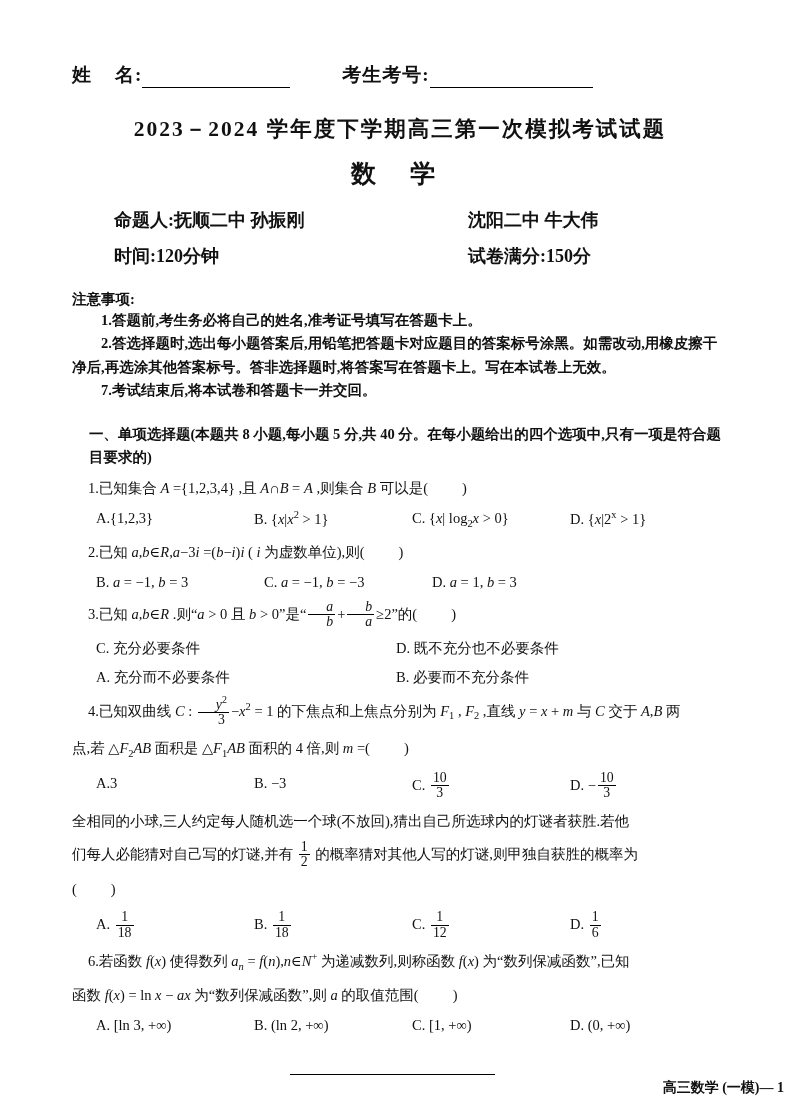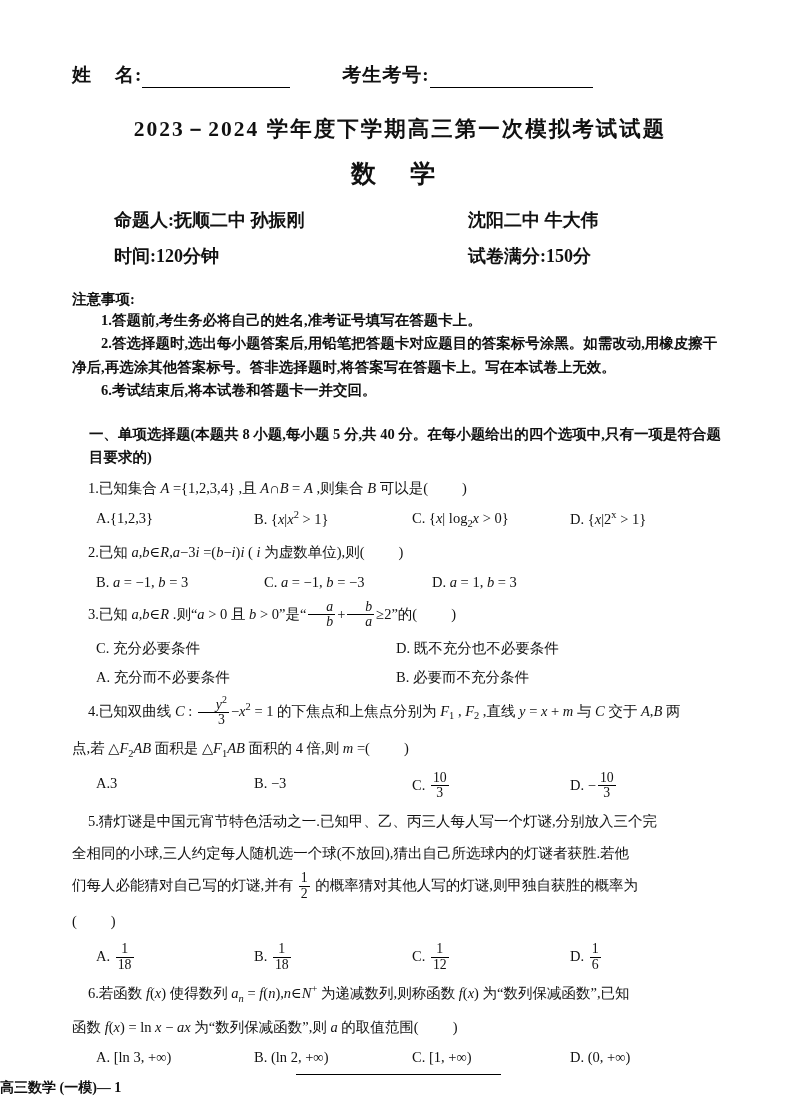--- a/index.html
+++ b/index.html
@@ -121,23 +121,23 @@
     top: -1px;
   }
   .frac .num { display:block; padding: 0 2px; }
   .frac .den { display:block; border-top: 1px solid #000; padding: 0 2px; }
   .sup { font-size: 0.72em; vertical-align: super; }
   .sub { font-size: 0.72em; vertical-align: sub; }
   i { font-family: "Liberation Serif", serif; }
 
   .footer {
     position: absolute;
-    left: 0; right: 4px;
+    left: 0; right: 16px;
     bottom: 22px;
-    text-align: left;
+    text-align: right;
     font-size: 14px;
     font-weight: bold;
   }
   .footer .rule {
     width: 205px;
     margin: 0 auto 4px auto;
     border-top: 1.4px solid #000;
   }
 </style>
 </head>
@@ -161,21 +161,21 @@
     <span class="right">沈阳二中   牛大伟</span>
   </div>
   <div class="meta-row meta-row2">
     <span class="left">时间:120分钟</span>
     <span class="right">试卷满分:150分</span>
   </div>
 
   <div class="notice-title">注意事项:</div>
   <div class="notice-line">1.答题前,考生务必将自己的姓名,准考证号填写在答题卡上。</div>
   <div class="notice-line">2.答选择题时,选出每小题答案后,用铅笔把答题卡对应题目的答案标号涂黑。如需改动,用橡皮擦干净后,再选涂其他答案标号。答非选择题时,将答案写在答题卡上。写在本试卷上无效。</div>
-  <div class="notice-line">6.考试结束后,将本试卷和答题卡一并交回。</div>
+  <div class="notice-line">7.考试结束后,将本试卷和答题卡一并交回。</div>
 
   <div class="sec-head">一、单项选择题(本题共 8 小题,每小题 5 分,共 40 分。在每小题给出的四个选项中,只有一项是符合题目要求的)</div>
 
   <div class="q q-indent">
     1.已知集合 <i>A</i> ={1,2,3,4} ,且 <i>A</i>∩<i>B</i> = <i>A</i> ,则集合 <i>B</i> 可以是(<span class="paren"></span>)
   </div>
   <div class="opts o4">
     <span>A.{1,2,3}</span>
     <span>B. {<i>x</i>|<i>x</i><span class="sup">2</span> &gt; 1}</span>
     <span>C. {<i>x</i>| log<span class="sub">2</span><i>x</i> &gt; 0}</span>
@@ -209,23 +209,20 @@
   <div class="q q-cont">
     点,若 △<i>F</i><span class="sub">2</span><i>AB</i> 面积是 △<i>F</i><span class="sub">1</span><i>AB</i> 面积的 4 倍,则 <i>m</i> =(<span class="paren"></span>)
   </div>
   <div class="opts o4 tall">
     <span>A.3</span>
     <span>B. −3</span>
     <span>C. <span class="frac"><span class="num">10</span><span class="den">3</span></span></span>
     <span>D. −<span class="frac"><span class="num">10</span><span class="den">3</span></span></span>
   </div>
 
-  <div class="q q-indent">
-    5.猜灯谜是中国元宵节特色活动之一.已知甲、乙、丙三人每人写一个灯谜,分别放入三个完
-  </div>
   <div class="q q-cont">
     全相同的小球,三人约定每人随机选一个球(不放回),猜出自己所选球内的灯谜者获胜.若他
   </div>
   <div class="q q-cont">
     们每人必能猜对自己写的灯谜,并有 <span class="frac"><span class="num">1</span><span class="den">2</span></span> 的概率猜对其他人写的灯谜,则甲独自获胜的概率为
   </div>
   <div class="q q-cont">
     (<span class="paren"></span>)
   </div>
   <div class="opts o4 tall">

